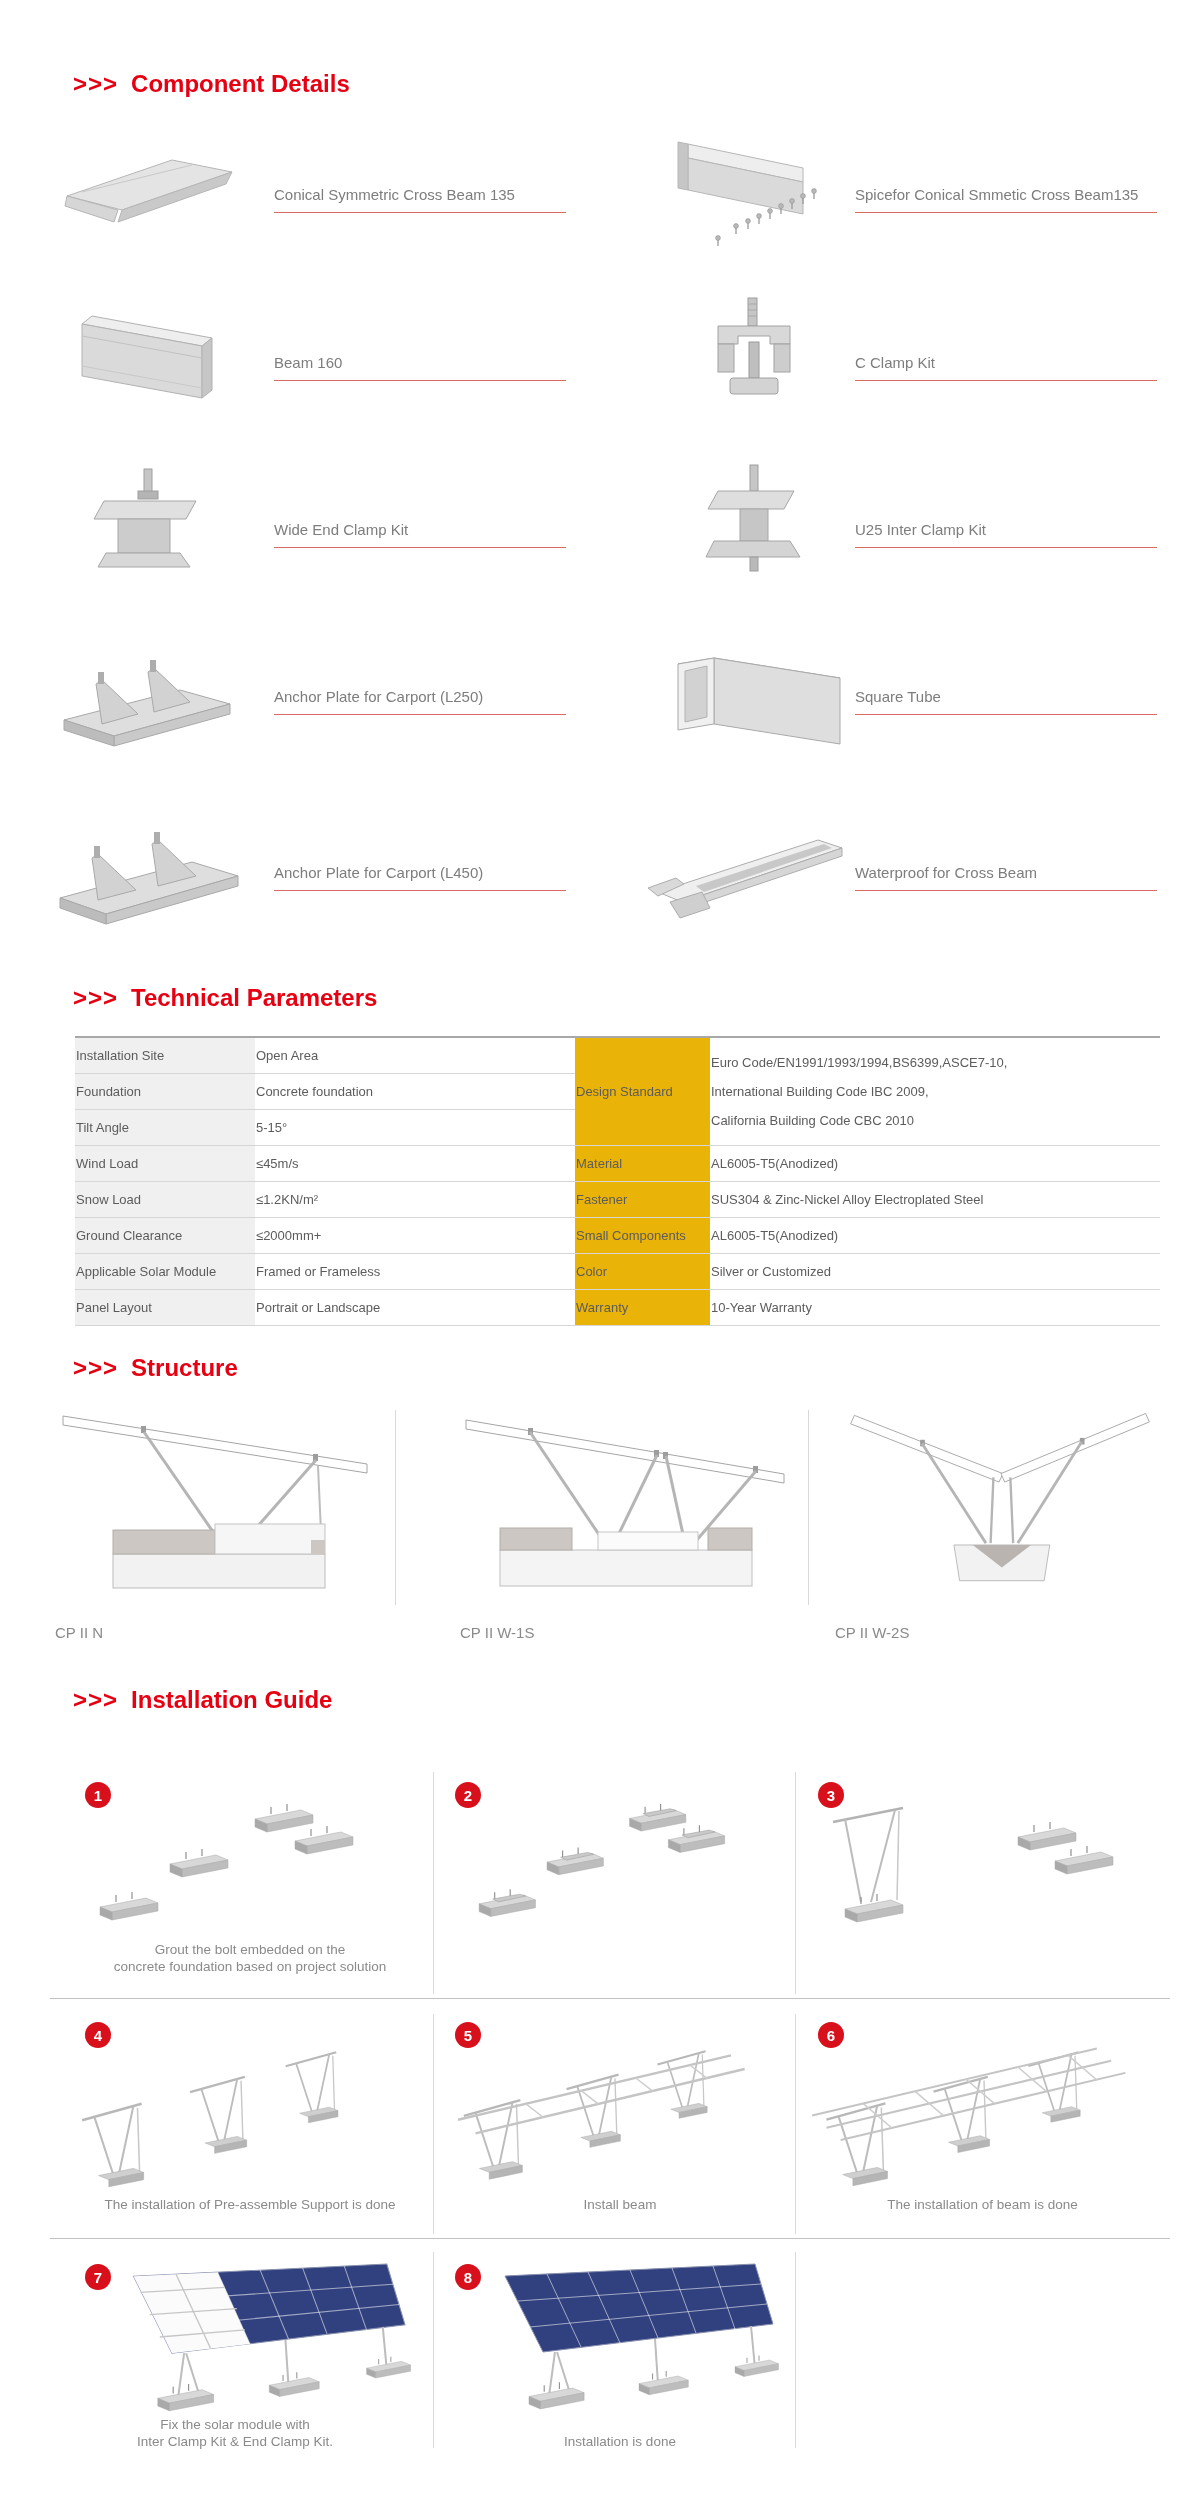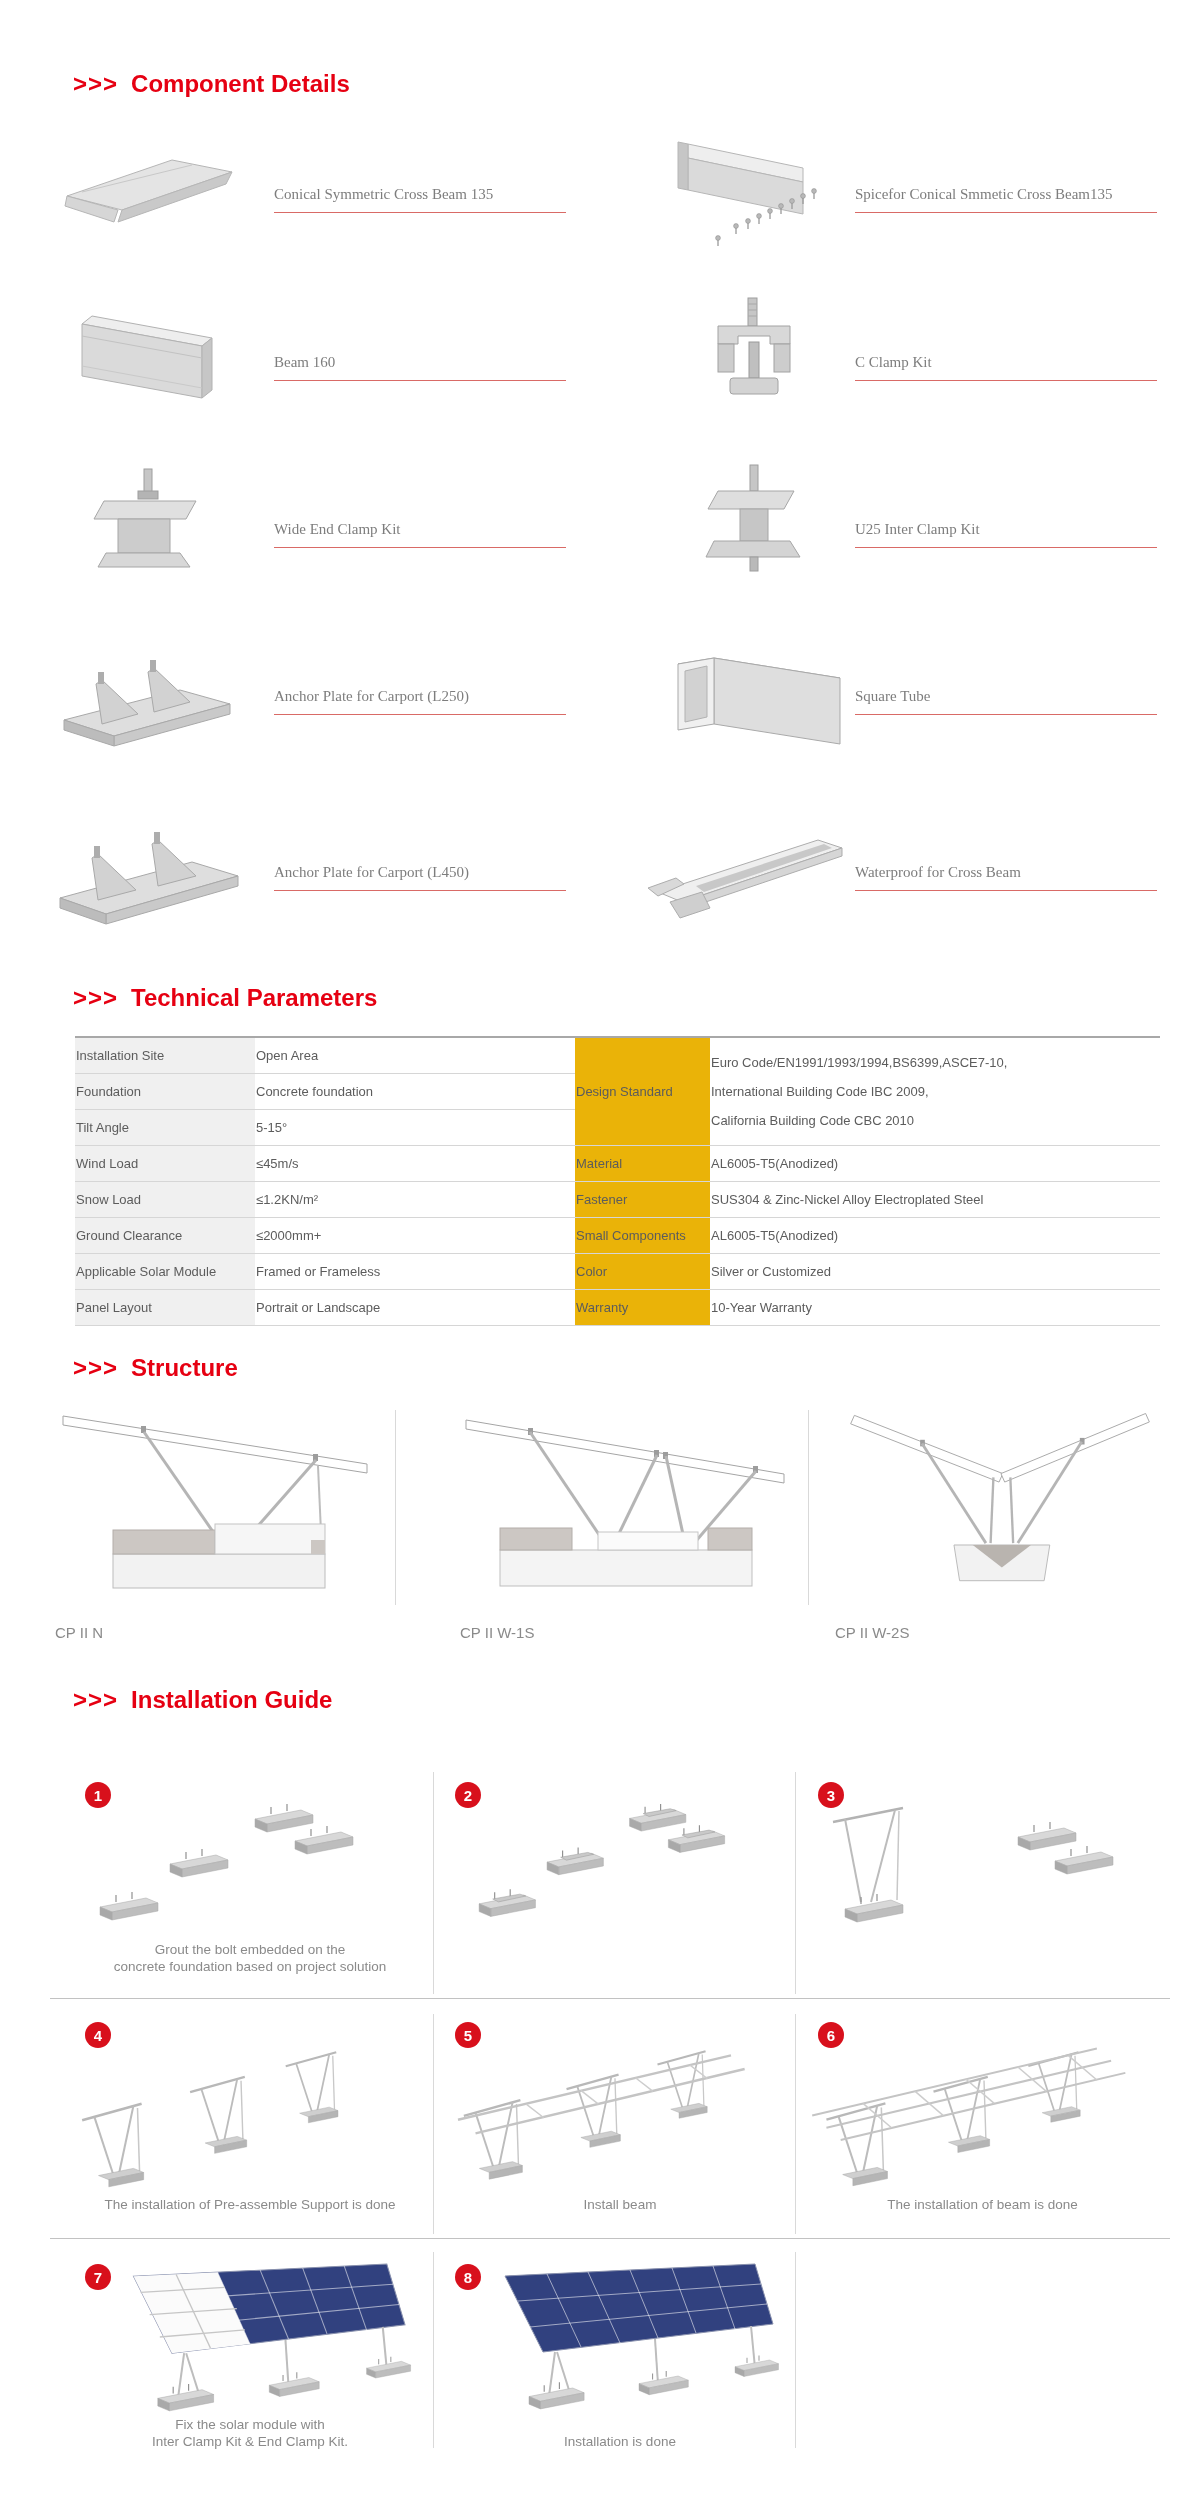--- a/index.html
+++ b/index.html
@@ -1,21 +1,21 @@
 <!DOCTYPE html>
 <html><head>
 <meta charset="utf-8">
 <style>
   html,body{margin:0;padding:0;background:#fff;}
   #page{position:relative;width:1200px;height:2500px;background:#ffffff;
         font-family:"Liberation Sans",sans-serif;overflow:hidden;}
   .sec-header{position:absolute;left:73px;font-size:24px;font-weight:bold;color:#e60012;white-space:nowrap;}
   .sec-header .arrows{margin-right:13px;letter-spacing:1px;}
   .comp-img{position:absolute;display:flex;align-items:center;justify-content:center;}
-  .comp-label{position:absolute;font-family:Liberation Serif, serif;}
+  .comp-label{position:absolute;}
   .comp-label-text{font-size:15px;color:#7d7d7d;white-space:nowrap;}
   .ul{height:1px;background:#d96a66;margin-top:9px;width:100%;}
   table.params{position:absolute;left:75px;top:1036px;width:1085px;border-collapse:collapse;
         table-layout:fixed;font-size:13px;color:#5c5c5c;}
   table.params td{height:33px;border-bottom:1px solid #d6d6d6;padding:1px;vertical-align:middle;}
   table.params tr:first-child td{border-top:2px solid #a8a8a8;}
   td.lbl{background:#f0f0f0;padding-left:13px;}
   td.val{padding-left:32px;}
   td.l3{background:#eab308;padding-left:17px;}
   td.v4{padding-left:13px;}
@@ -483,17 +483,17 @@
       <use href="#blk" transform="translate(184,114) scale(0.85)"></use>
       <use href="#blk" transform="translate(280,98) scale(0.75)"></use>
     </svg>
   </div>
 
   <div class="step-caption" style="left:60px;top:1941px;width:380px">Grout the bolt embedded on the
 concrete foundation based on project solution</div>
   <div class="step-caption" style="left:60px;top:2196px;width:380px">The installation of Pre-assemble Support is done</div>
   <div class="step-caption" style="left:440px;top:2196px;width:360px">Install beam</div>
   <div class="step-caption" style="left:795px;top:2196px;width:375px">The installation of beam is done</div>
-  <div class="step-caption" style="left:80px;top:2416px;width:340px">Fix the solar module with
+  <div class="step-caption" style="left:65px;top:2416px;width:340px">Fix the solar module with
 Inter Clamp Kit &amp; End Clamp Kit.</div>
   <div class="step-caption" style="left:455px;top:2433px;width:330px">Installation is done</div>
 
 </div>
 
 </body></html>

